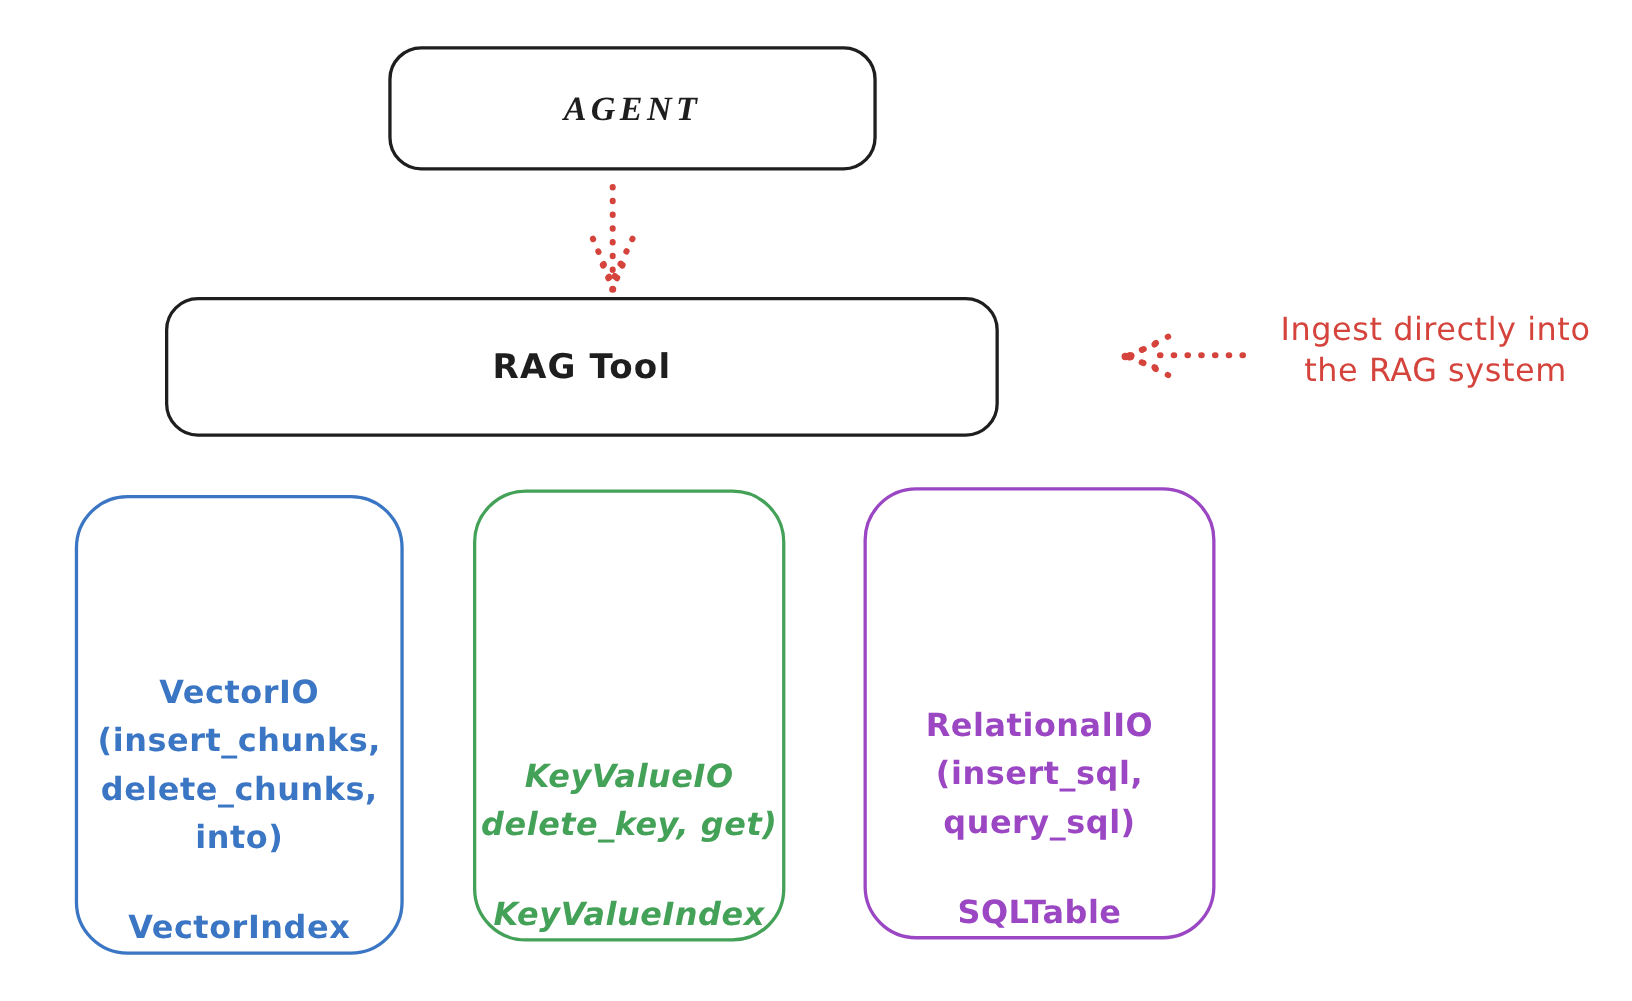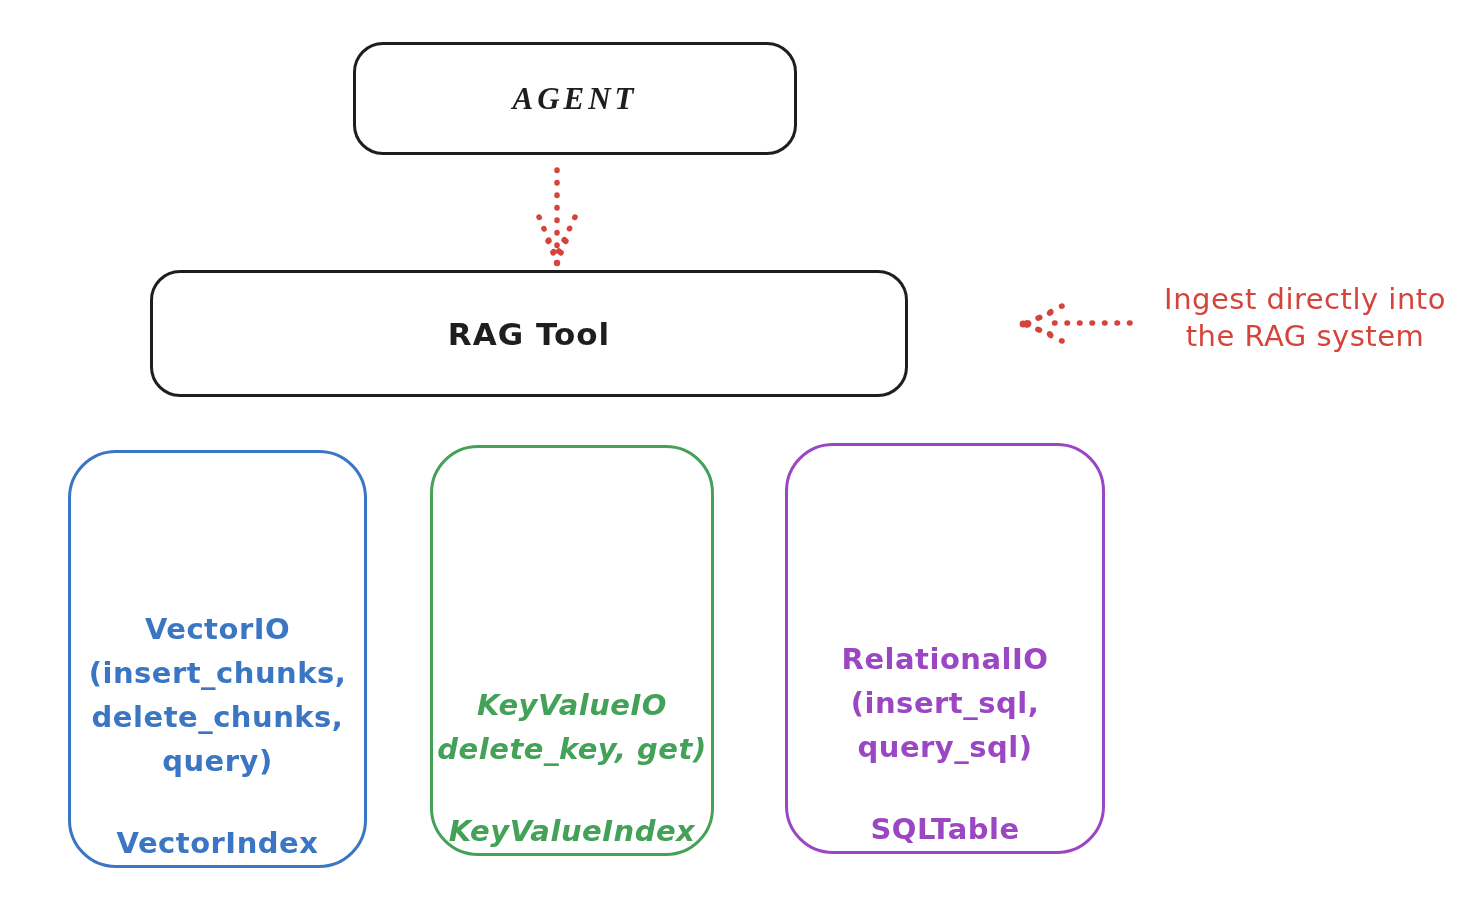--- a/index.html
+++ b/index.html
@@ -127,21 +127,21 @@
 
   <div class="annotation">
     <span class="line" style="display:block">Ingest directly into</span>
     <span class="line" style="display:block">the RAG system</span>
   </div>
 
   <div class="io-box box-vector" style="--accent: #3b76c4;">
     <span class="line">VectorIO</span>
     <span class="line">(insert_chunks,</span>
     <span class="line">delete_chunks,</span>
-    <span class="line">query)</span>
+    <span class="line">into)</span>
     <span class="index-label">VectorIndex</span>
   </div>
 
   <div class="io-box box-keyvalue" style="--accent: #44a158;">
     <span class="line">KeyValueIO</span>
     <span class="line">delete_key, get)</span>
     <span class="index-label">KeyValueIndex</span>
   </div>
 
   <div class="io-box box-relational" style="--accent: #9b46c3;">

